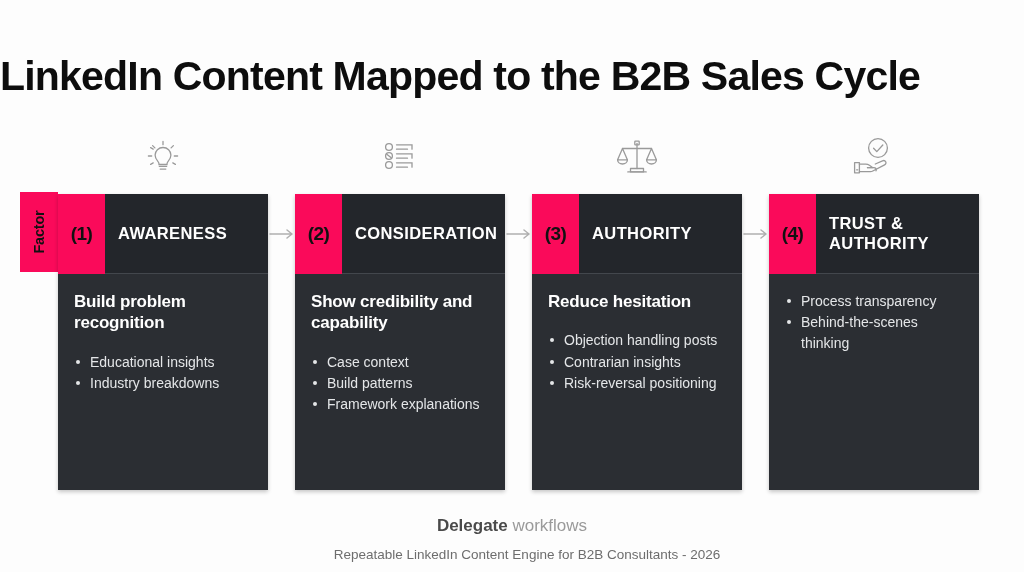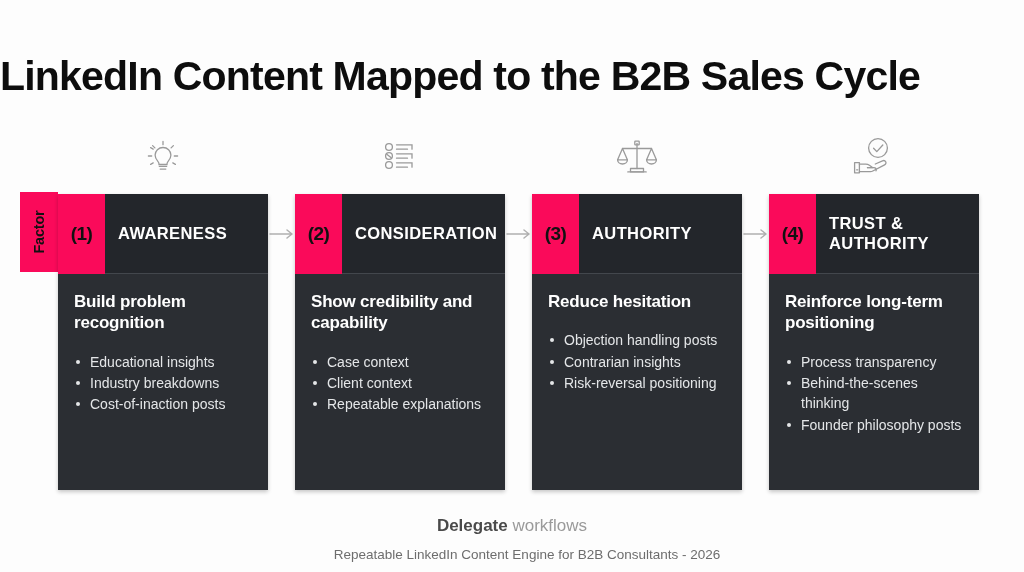--- a/index.html
+++ b/index.html
@@ -217,38 +217,37 @@
     <div class="num-block">
       <span class="num-text">(1)</span>
     </div>
     <div class="stage-name">AWARENESS</div>
   </div>
   <div class="card-body">
     <div class="card-sub">Build problem recognition</div>
     <ul class="card-list">
       <li>Educational insights</li>
       <li>Industry breakdowns</li>
-      <li>Cost-of-inaction posts</li>
     </ul>
   </div>
 </div>
 
 <div class="card" style="left:295px;">
   <div class="card-header">
     <div class="num-block">
       <span class="num-text">(2)</span>
     </div>
     <div class="stage-name">CONSIDERATION</div>
   </div>
   <div class="card-body">
     <div class="card-sub">Show credibility and capability</div>
     <ul class="card-list">
       <li>Case context</li>
-      <li>Client context</li>
-      <li>Repeatable explanations</li>
+      <li>Build patterns</li>
+      <li>Framework explanations</li>
     </ul>
   </div>
 </div>
 
 <div class="card" style="left:532px;">
   <div class="card-header">
     <div class="num-block">
       <span class="num-text">(3)</span>
     </div>
     <div class="stage-name">AUTHORITY</div>
@@ -264,25 +263,23 @@
 </div>
 
 <div class="card" style="left:769px;">
   <div class="card-header">
     <div class="num-block">
       <span class="num-text">(4)</span>
     </div>
     <div class="stage-name">TRUST &amp; AUTHORITY</div>
   </div>
   <div class="card-body">
-    <div class="card-sub">Reinforce long-term positioning</div>
     <ul class="card-list">
       <li>Process transparency</li>
       <li>Behind-the-scenes thinking</li>
-      <li>Founder philosophy posts</li>
     </ul>
   </div>
 </div>
 
 <div class="footer-brand">
   <span class="b1">Delegate</span><span class="b2"> workflows</span>
 </div>
 <div class="footer-sub">Repeatable LinkedIn Content Engine for B2B Consultants - 2026</div>
 
 </body></html>

